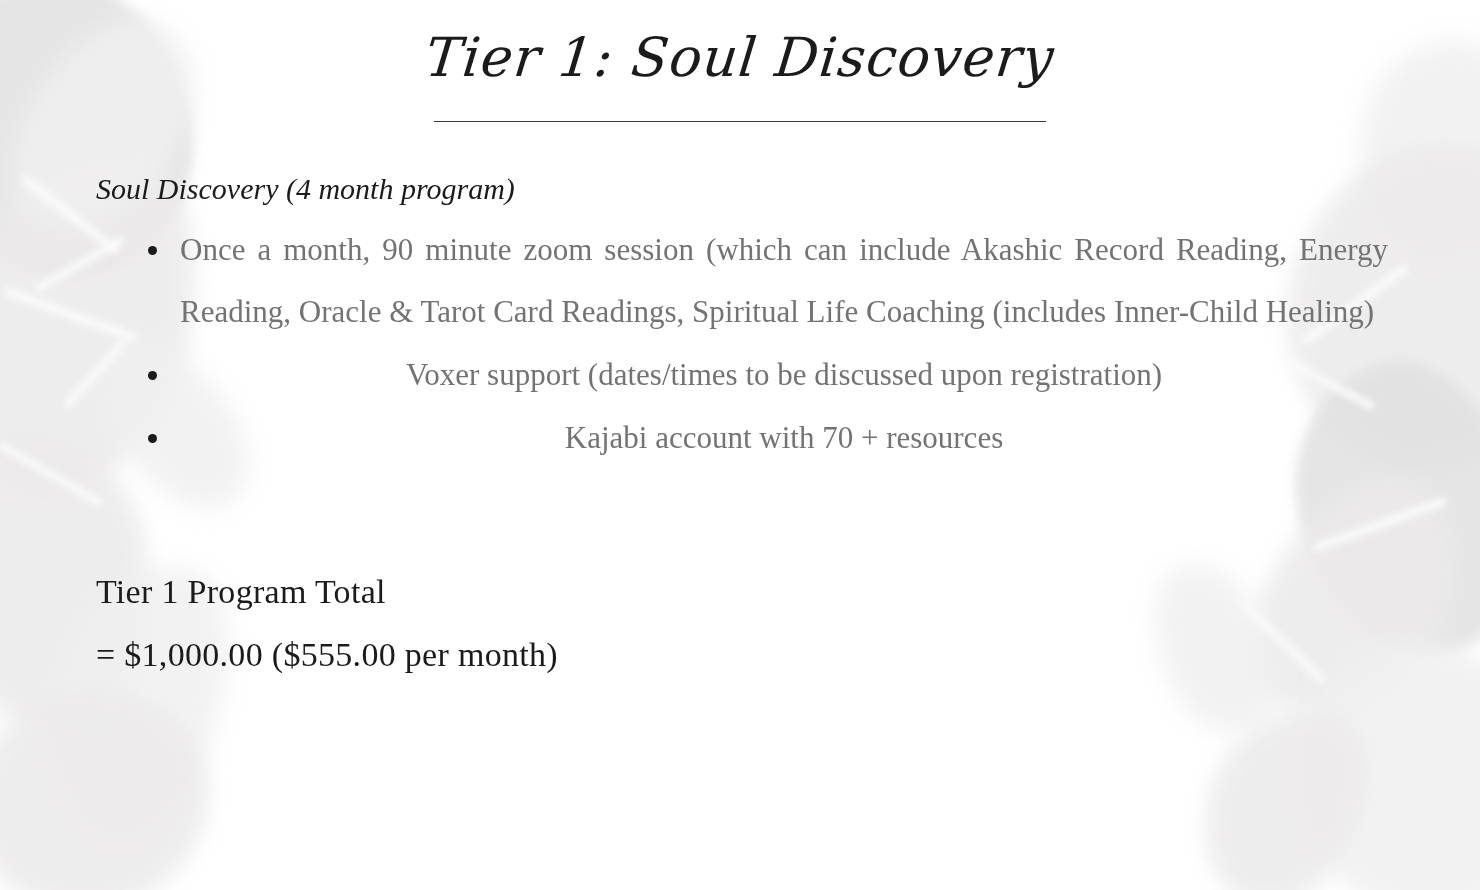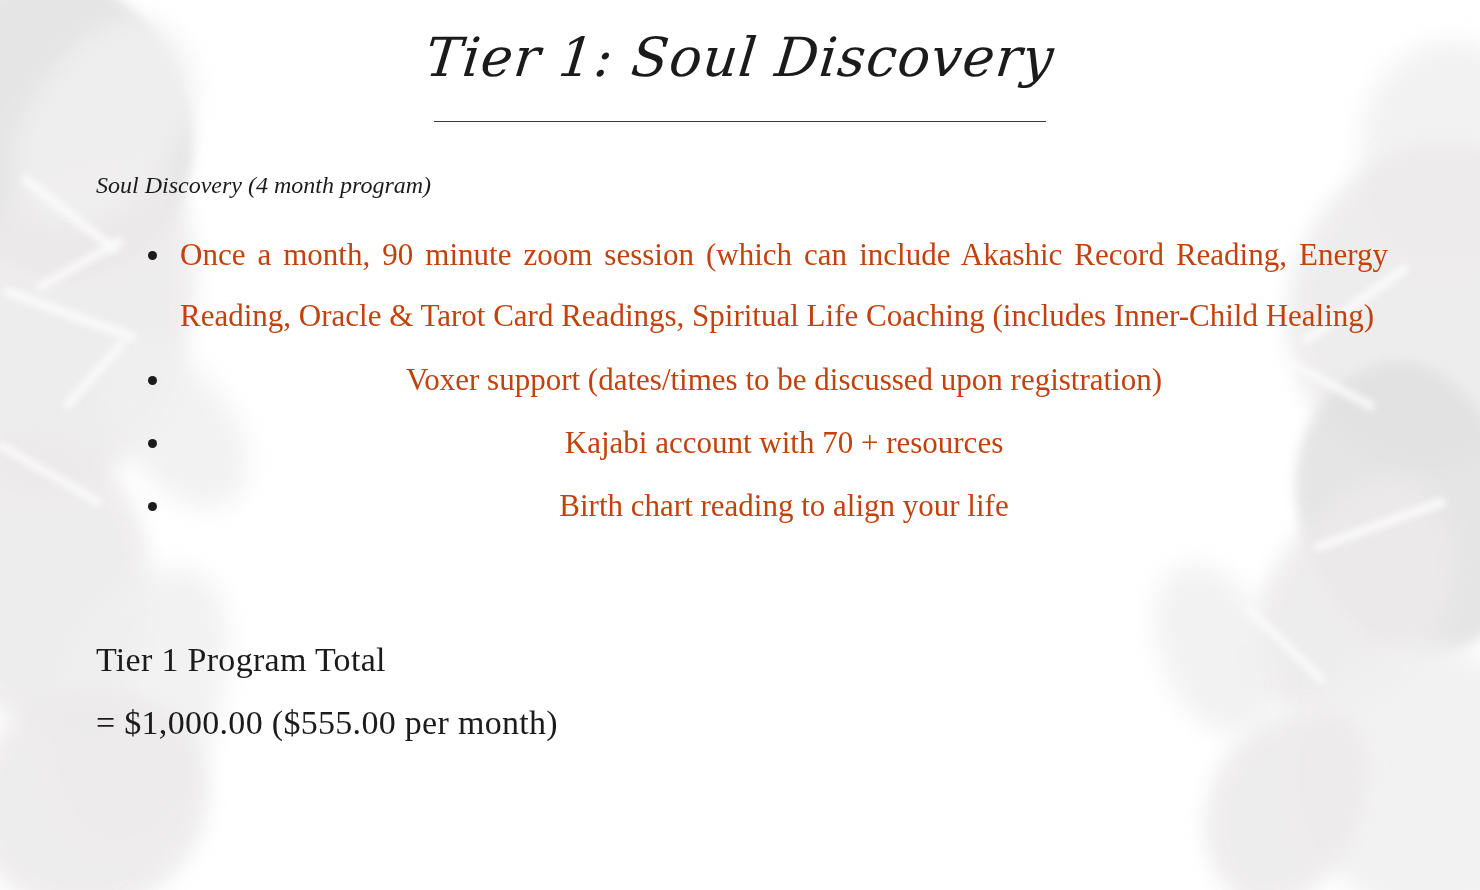--- a/index.html
+++ b/index.html
@@ -102,36 +102,36 @@
 
   .body-area {
     margin-top: 48px;
     padding-left: 96px;
     padding-right: 92px;
   }
 
   .subhead {
     font-family: "Liberation Serif", serif;
     font-style: italic;
-    font-size: 24px;
+    font-size: 30px;
     color: #1b1b1b;
     line-height: 1.25;
-    margin-bottom: 24px;
+    margin-bottom: 12px;
   }
 
   ul.bullets {
     list-style: none;
     margin: 0;
     padding: 0 0 0 46px;
   }
   ul.bullets li {
     position: relative;
     font-size: 31px;
     line-height: 1.98;
-    color: #c2410c;
+    color: #737373;
     padding-left: 38px;
     margin-bottom: 2px;
     text-align: justify;
     text-justify: inter-word;
   }
   ul.bullets li.no-justify { text-align: center; }
   ul.bullets li .dot {
     position: absolute;
     left: 6px;
     top: 27px;
@@ -201,24 +201,20 @@
         <span class="text">Once a month, 90 minute zoom session (which can include Akashic Record Reading, Energy Reading, Oracle &amp; Tarot Card Readings, Spiritual Life Coaching (includes Inner-Child Healing)</span>
       </li>
       <li class="no-justify">
         <span class="dot"></span>
         <span class="text">Voxer support (dates/times to be discussed upon registration)</span>
       </li>
       <li class="no-justify">
         <span class="dot"></span>
         <span class="text">Kajabi account with 70 + resources</span>
       </li>
-      <li class="no-justify">
-        <span class="dot"></span>
-        <span class="text">Birth chart reading to align your life</span>
-      </li>
     </ul>
 
     <div class="total-block">
       <div class="total-line">Tier 1 Program Total</div>
       <div class="total-line">= $1,000.00 ($555.00 per month)</div>
     </div>
   </div>
 
 </div>
 

